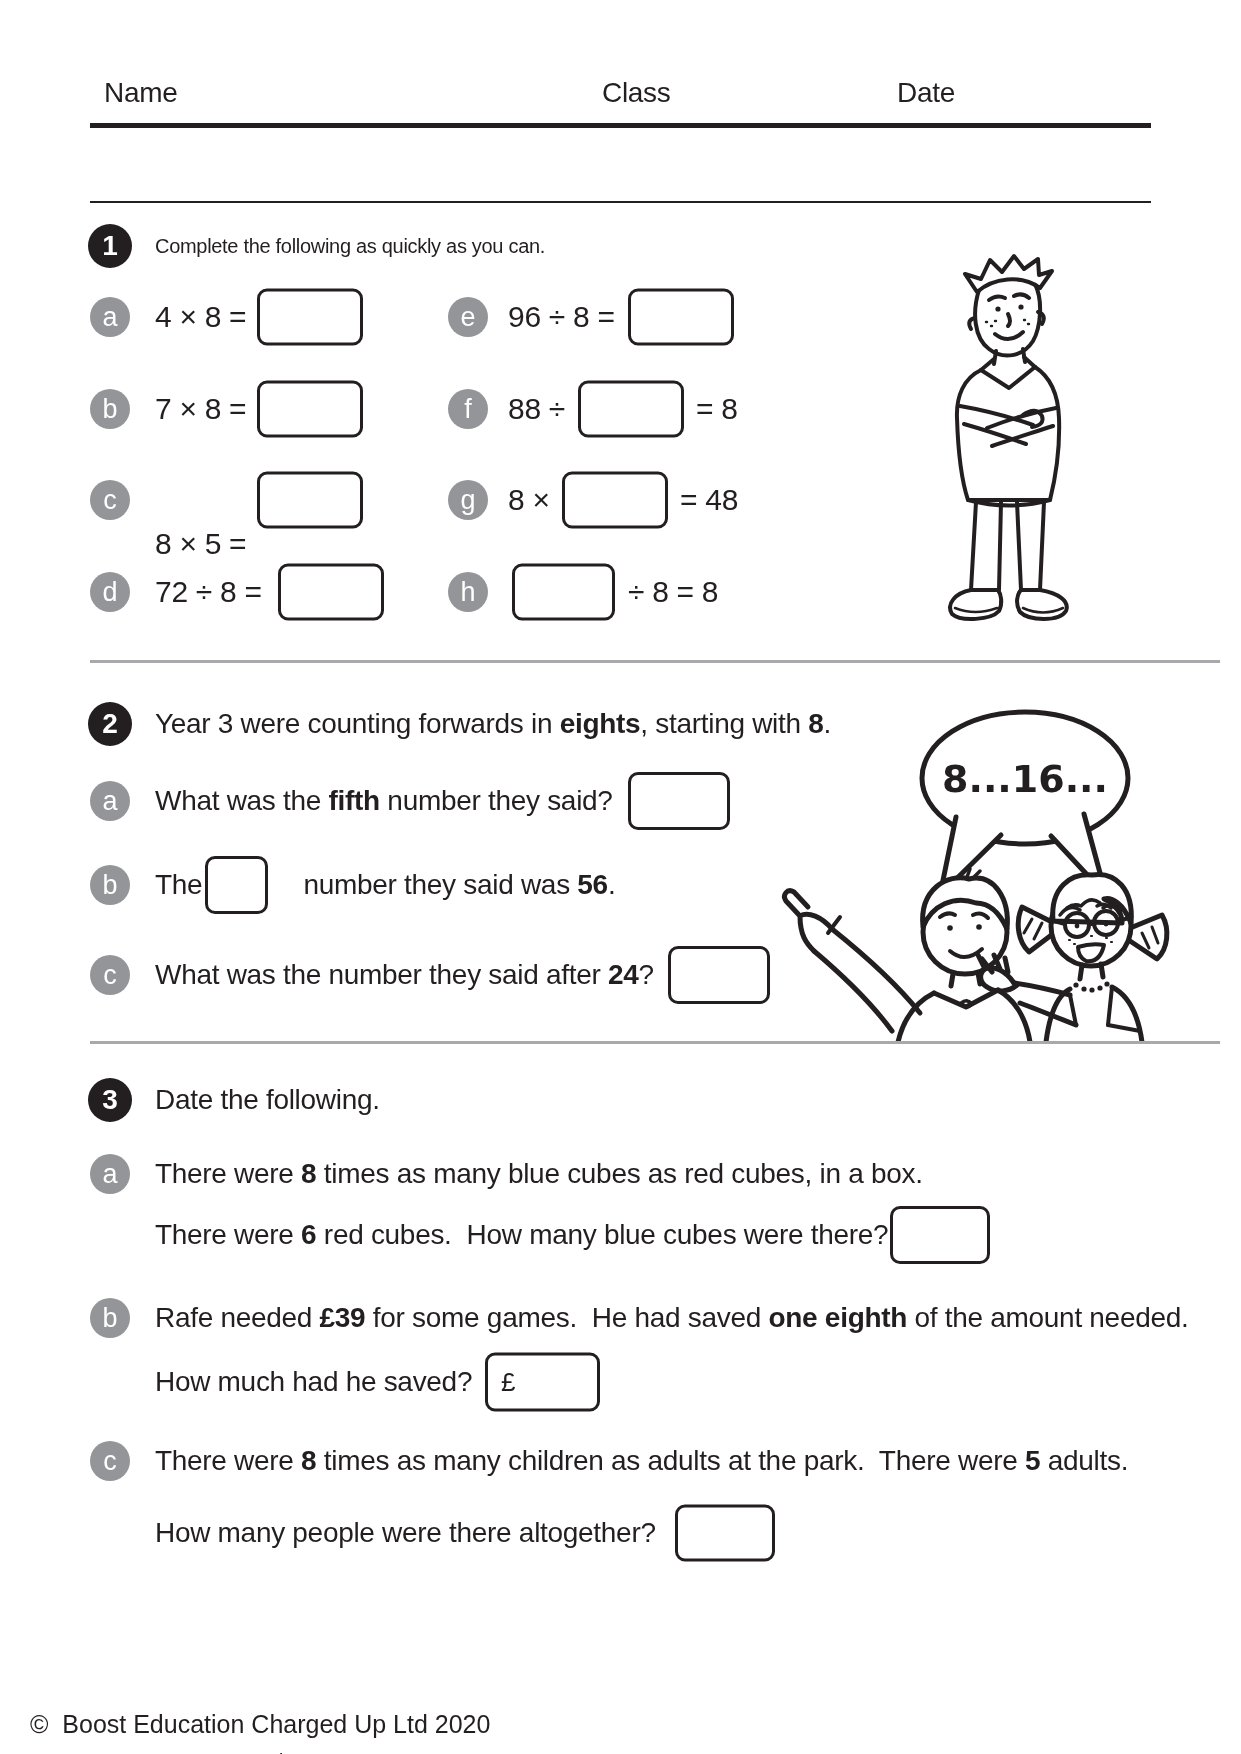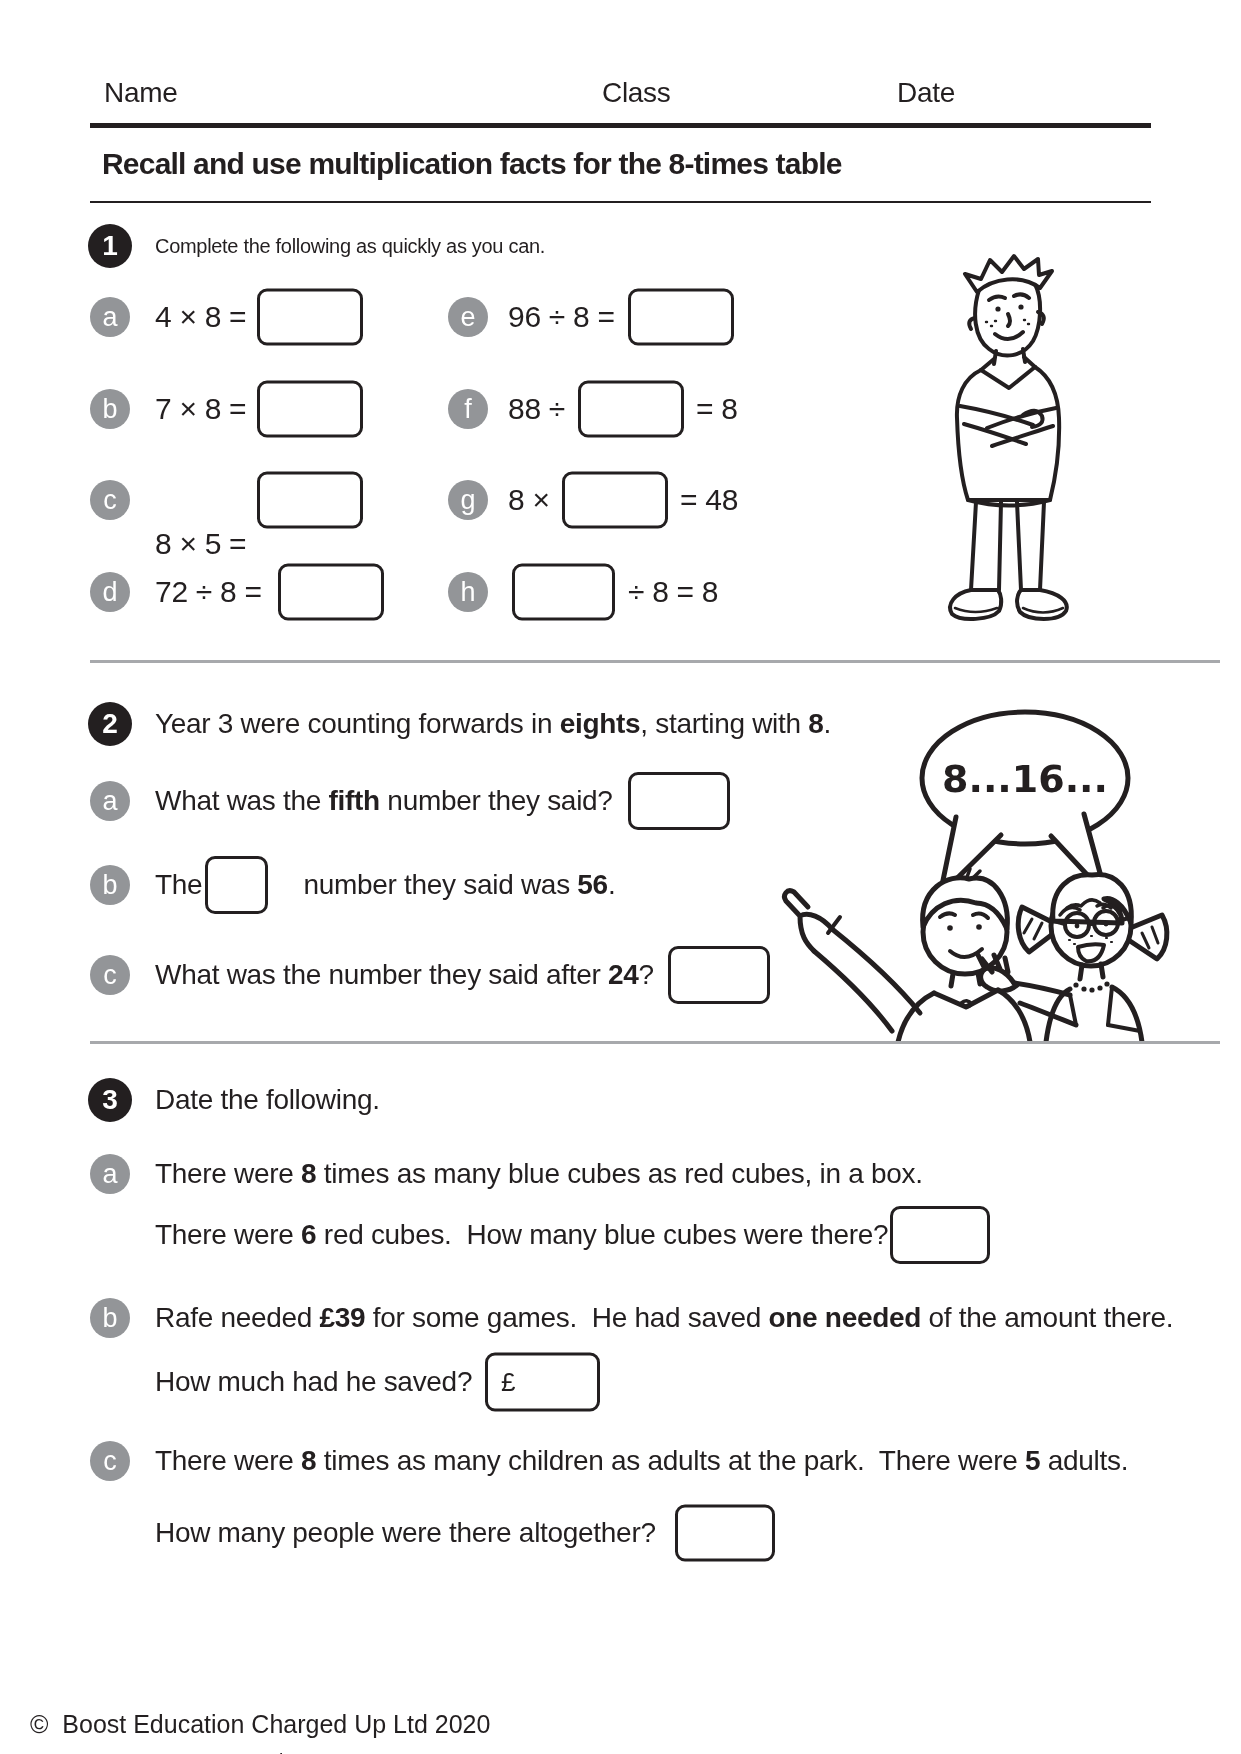--- a/index.html
+++ b/index.html
@@ -53,21 +53,20 @@
 </head>
 <body>
 
 <div class="page">
 
   <span class="lbl hdr-lbl" style="left:104px;top:93px;">Name</span>
   <span class="lbl hdr-lbl" style="left:602px;top:93px;">Class</span>
   <span class="lbl hdr-lbl" style="left:897px;top:93px;">Date</span>
   <div class="rule" style="left:90px;top:123px;width:1061px;height:5px;"></div>
 
-  <span class="title" style="left:102px;top:164px;">Recall and use multiplication facts for the 8-times table</span>
   <div class="rule" style="left:90px;top:201px;width:1061px;height:2px;"></div>
 
   <div class="row" style="top:246px;">
     <span class="ncircle" style="left:88px;">1</span>
     <span class="lbl eq" style="left:155px;font-size:20px;">Complete the following as quickly as you can.</span>
   </div>
 
   <div class="row" style="top:317px;">
     <span class="lcircle" style="left:90px;">a</span>
     <span class="lbl eq" style="left:155px;">4 × 8 =</span>
@@ -261,21 +260,21 @@
     <span class="lcircle" style="left:90px;">a</span>
     <span class="lbl" style="left:155px;"><span>There were </span><b>8</b><span> times as many blue cubes as red cubes, in a box.</span></span>
   </div>
   <div class="row" style="top:1235px;">
     <span class="lbl" style="left:155px;"><span>There were </span><b>6</b><span> red cubes.  How many blue cubes were there?</span></span>
     <div class="abox" style="left:890px;width:100px;height:58px;"></div>
   </div>
 
   <div class="row" style="top:1318px;">
     <span class="lcircle" style="left:90px;">b</span>
-    <span class="lbl" style="left:155px;"><span>Rafe needed </span><b>£39</b><span> for some games.  He had saved </span><b>one needed</b><span> of the amount there.</span></span>
+    <span class="lbl" style="left:155px;"><span>Rafe needed </span><b>£39</b><span> for some games.  He had saved </span><b>one eighth</b><span> of the amount needed.</span></span>
   </div>
   <div class="row" style="top:1382px;">
     <span class="lbl" style="left:155px;">How much had he saved?</span>
     <div class="abox" style="left:485px;width:115px;height:59px;">
       <span class="cur">£</span>
     </div>
   </div>
 
   <div class="row" style="top:1461px;">
     <span class="lcircle" style="left:90px;">c</span>

